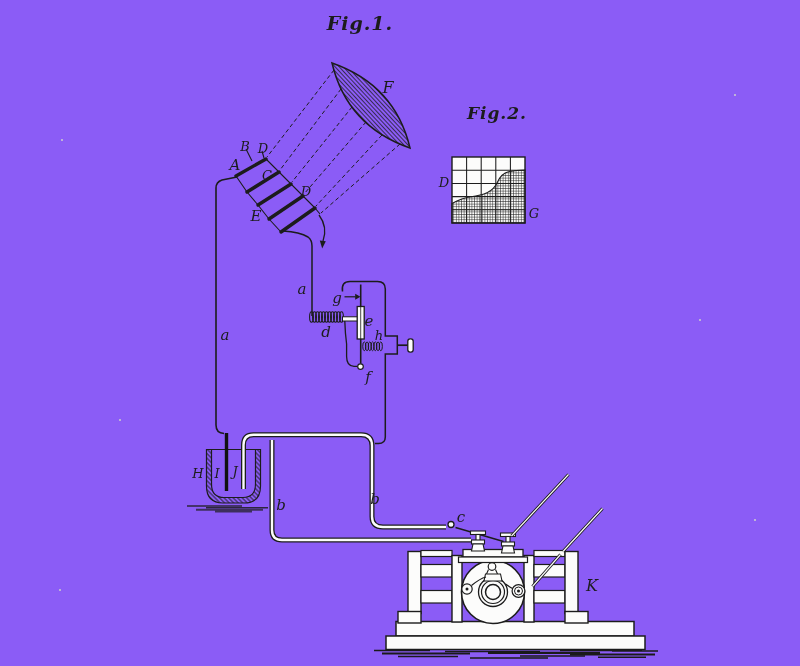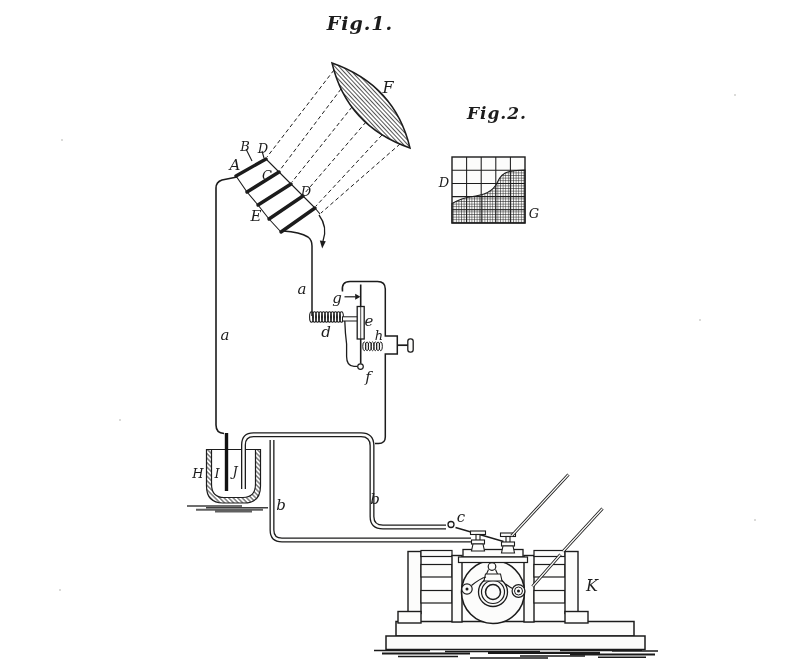--- a/index.html
+++ b/index.html
@@ -1,17 +1,17 @@
 <!DOCTYPE html>
 <html><head>
 <meta charset="utf-8">
 <style>
   html,body{margin:0;padding:0;background:#e8e8e8;}
   .sheet{
-    width:800px;height:666px;position:relative;background:#ffffff;
+    width:800px;height:666px;position:relative;background:#8b5cf6;
     font-family:"DejaVu Serif", serif;overflow:hidden;
   }
   svg{display:block;}
   text{fill:#1c1c1c;}
   .figtitle{font:italic 700 19px "DejaVu Serif", serif;letter-spacing:1px;}
   .figtitle2{font:italic 700 17px "DejaVu Serif", serif;letter-spacing:1px;}
   .lbl{font:italic 15px "DejaVu Serif", serif;}
   .lbl-s{font:italic 13px "DejaVu Serif", serif;}
   .lbl-b{font:italic 16px "DejaVu Serif", serif;}
 </style>

